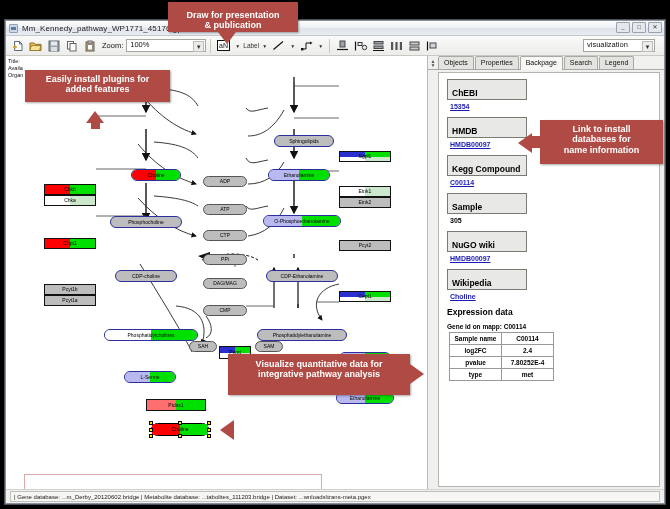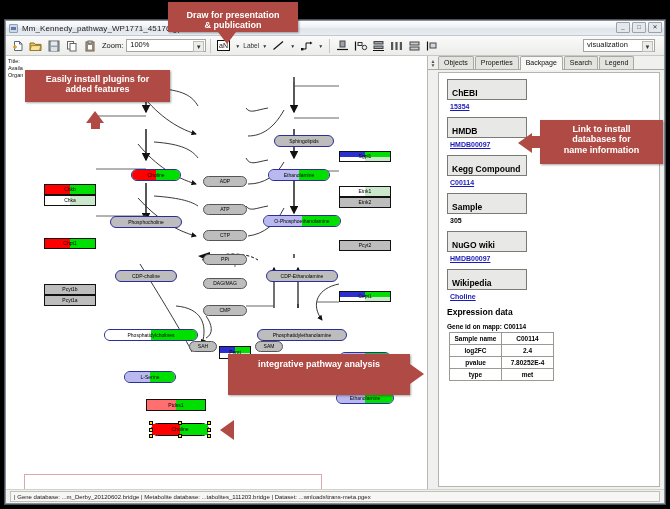--- a/index.html
+++ b/index.html
@@ -615,15 +615,16 @@
 
 <div class="callout" id="callout-link">
   <div>Link  to install</div>
   <div>databases  for</div>
   <div>name information</div>
 </div>
 <div id="arrow-link-stem"></div>
 <div class="cal-arrow" id="arrow-link"></div>
 
 <div class="callout" id="callout-viz">
+  <div>Visualize quantitative data  for</div>
   <div>integrative pathway analysis</div>
 </div>
 <div class="cal-arrow" id="arrow-viz-r"></div>
 
 </body></html>

